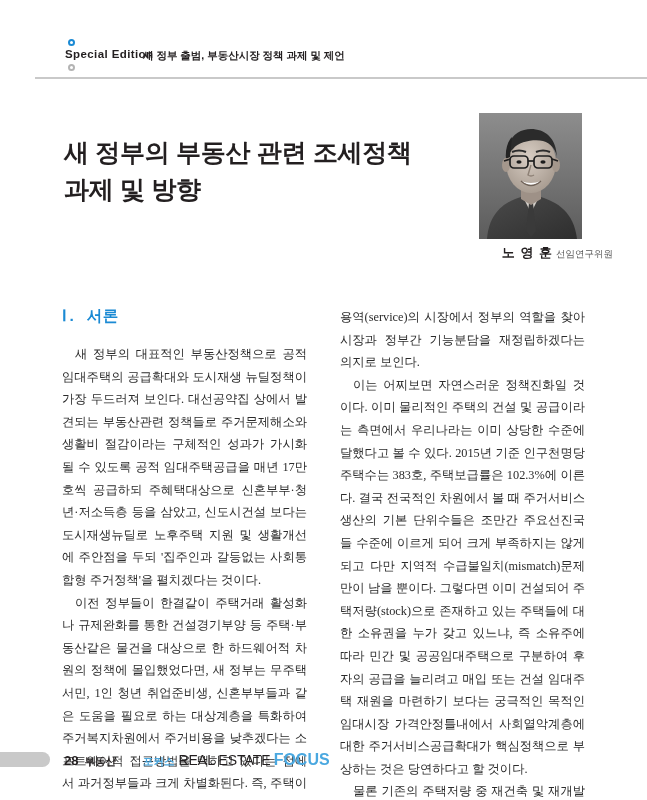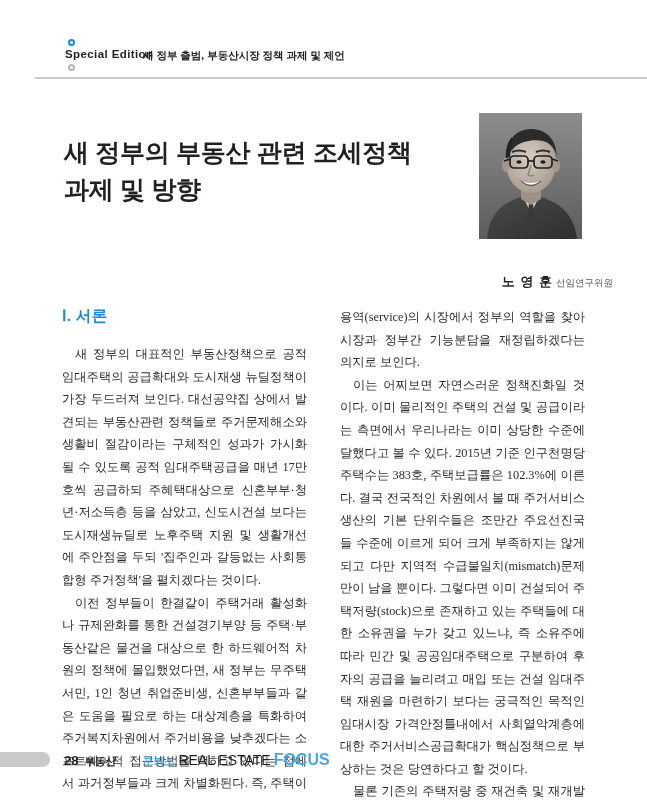--- a/index.html
+++ b/index.html
@@ -107,21 +107,20 @@
 
   
   .author-info {
     position: absolute;
     left: 330px;
     top: 243px;
     width: 300px;
     text-align: right;
     padding-right: 17px;
     box-sizing: border-box;
-    margin-top: 29px;
   }
   .author-name {
     font-family: "Liberation Sans", sans-serif;
     font-size: 13px;
     font-weight: bold;
     color: #231f20;
     letter-spacing: 1px;
   }
   .author-rank {
     font-family: "Liberation Sans", sans-serif;
@@ -146,21 +145,21 @@
   }
   .col {
     position: absolute;
     top: 0;
     width: 245px;
   }
   .col-left  { left: 0; }
   .col-right { left: 278px; }
 
   .section-heading {
-    font-family: Liberation Serif, serif;
+    font-family: Liberation Mono, monospace;
     font-size: 15.5px;
     font-weight: bold;
     color: #1b8ad4;
     margin: 0 0 16px 0;
     letter-spacing: 0.5px;
   }
   .body-para {
     font-family: "Liberation Serif", serif;
     font-size: 12.3px;
     line-height: 22.6px;

